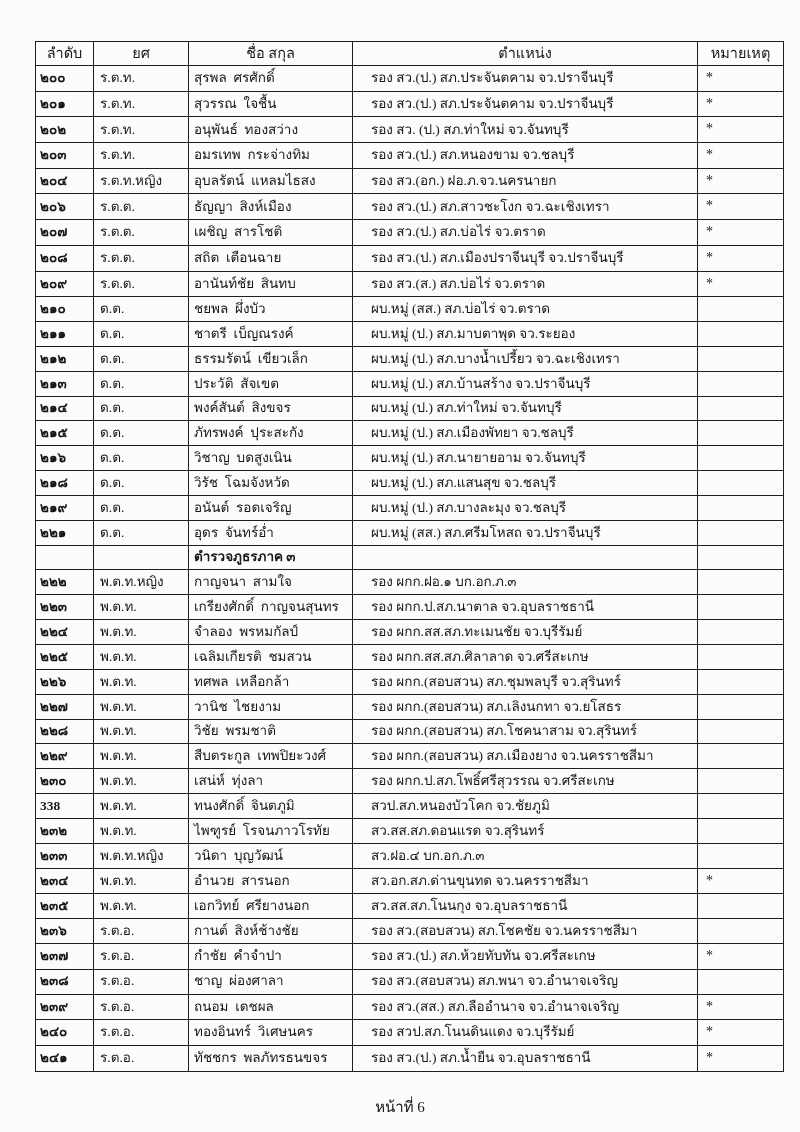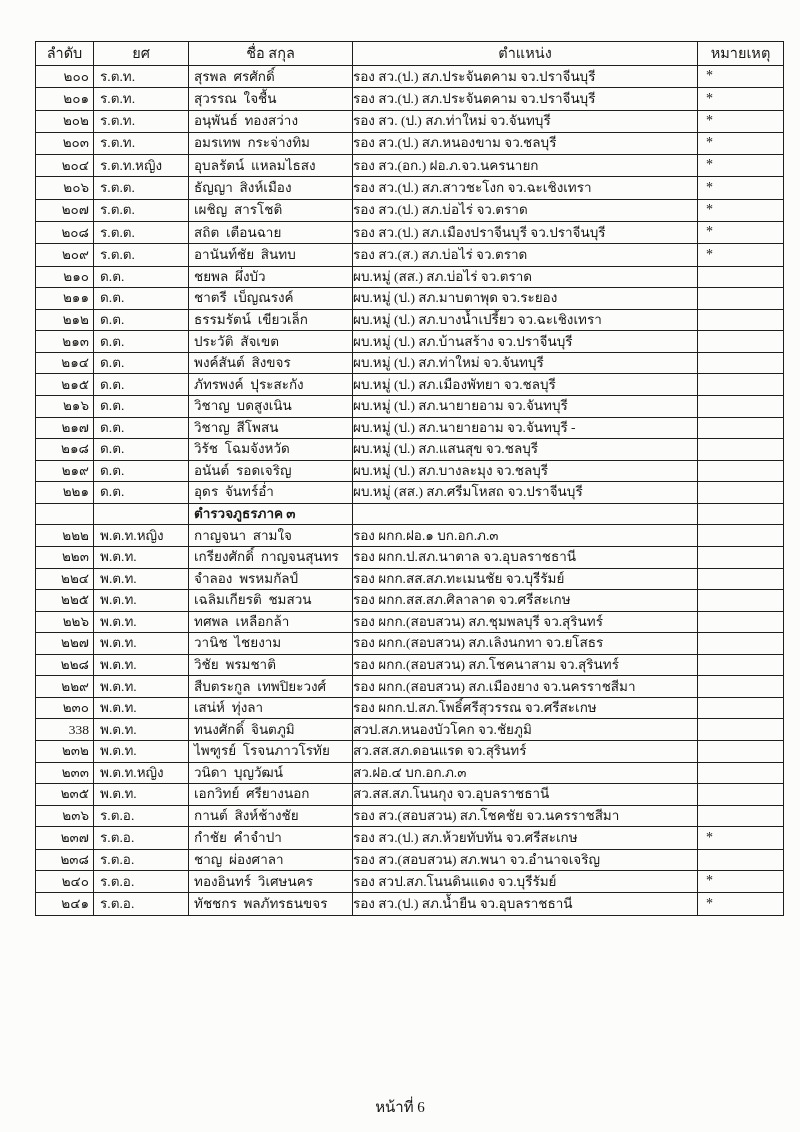--- a/index.html
+++ b/index.html
@@ -5,35 +5,35 @@
   html, body { margin:0; padding:0; }
   body {
     width:800px; height:1132px; position:relative;
     background:#fcfcfa; color:#171717;
     font-family:"Liberation Serif", serif;
     overflow:hidden;
   }
   .page { position:absolute; inset:0; }
   table.roster {
     position:absolute; left:35px; top:41px;
-    width:748px; height:875px;
+    width:748px; height:1031px;
     border-collapse:collapse; table-layout:fixed;
   }
   th, td {
     border:1.6px solid #1e1e1e;
     font-size:13.5px; font-weight:normal;
     padding:0 4px; line-height:1.05;
     overflow:hidden; white-space:pre;
     vertical-align:middle;
   }
   thead th { text-align:center; font-size:14.5px; height:23px; }
-  td.c-no { text-align:right; }
+  td.c-no { text-align:left;font-weight:bold; }
   td.c-rank { padding-left:6px; }
   td.c-name { padding-left:5px; }
-  td.c-pos  { padding-left:0; }
+  td.c-pos  { padding-left:18px; }
   td.c-remark { padding-left:8px; font-size:14px; }
   .section-text { font-weight:bold; }
   .footer {
     position:absolute; left:0; right:0; top:1095px;
     text-align:center; font-size:15px; color:#161616;
   }
 </style>
 </head>
 <body>
 
@@ -162,27 +162,20 @@
           <td class="c-remark"></td>
         </tr>
         <tr>
           <td class="c-no">๒๑๖</td>
           <td class="c-rank">ด.ต.</td>
           <td class="c-name">วิชาญ  บดสูงเนิน</td>
           <td class="c-pos">ผบ.หมู่ (ป.) สภ.นายายอาม จว.จันทบุรี</td>
           <td class="c-remark"></td>
         </tr>
         <tr>
-          <td class="c-no">๒๑๗</td>
-          <td class="c-rank">ด.ต.</td>
-          <td class="c-name">วิชาญ  สีโพสน</td>
-          <td class="c-pos">ผบ.หมู่ (ป.) สภ.นายายอาม จว.จันทบุรี -</td>
-          <td class="c-remark"></td>
-        </tr>
-        <tr>
           <td class="c-no">๒๑๘</td>
           <td class="c-rank">ด.ต.</td>
           <td class="c-name">วิรัช  โฉมจังหวัด</td>
           <td class="c-pos">ผบ.หมู่ (ป.) สภ.แสนสุข จว.ชลบุรี</td>
           <td class="c-remark"></td>
         </tr>
         <tr>
           <td class="c-no">๒๑๙</td>
           <td class="c-rank">ด.ต.</td>
           <td class="c-name">อนันต์  รอดเจริญ</td>
@@ -281,20 +274,27 @@
           <td class="c-remark"></td>
         </tr>
         <tr>
           <td class="c-no">๒๓๓</td>
           <td class="c-rank">พ.ต.ท.หญิง</td>
           <td class="c-name">วนิดา  บุญวัฒน์</td>
           <td class="c-pos">สว.ฝอ.๔ บก.อก.ภ.๓</td>
           <td class="c-remark"></td>
         </tr>
         <tr>
+          <td class="c-no">๒๓๔</td>
+          <td class="c-rank">พ.ต.ท.</td>
+          <td class="c-name">อำนวย  สารนอก</td>
+          <td class="c-pos">สว.อก.สภ.ด่านขุนทด จว.นครราชสีมา</td>
+          <td class="c-remark">*</td>
+        </tr>
+        <tr>
           <td class="c-no">๒๓๕</td>
           <td class="c-rank">พ.ต.ท.</td>
           <td class="c-name">เอกวิทย์  ศรียางนอก</td>
           <td class="c-pos">สว.สส.สภ.โนนกุง จว.อุบลราชธานี</td>
           <td class="c-remark"></td>
         </tr>
         <tr>
           <td class="c-no">๒๓๖</td>
           <td class="c-rank">ร.ต.อ.</td>
           <td class="c-name">กานต์  สิงห์ช้างชัย</td>
@@ -307,20 +307,27 @@
           <td class="c-name">กำชัย  คำจำปา</td>
           <td class="c-pos">รอง สว.(ป.) สภ.ห้วยทับทัน จว.ศรีสะเกษ</td>
           <td class="c-remark">*</td>
         </tr>
         <tr>
           <td class="c-no">๒๓๘</td>
           <td class="c-rank">ร.ต.อ.</td>
           <td class="c-name">ชาญ  ผ่องศาลา</td>
           <td class="c-pos">รอง สว.(สอบสวน) สภ.พนา จว.อำนาจเจริญ</td>
           <td class="c-remark"></td>
+        </tr>
+        <tr>
+          <td class="c-no">๒๓๙</td>
+          <td class="c-rank">ร.ต.อ.</td>
+          <td class="c-name">ถนอม  เดชผล</td>
+          <td class="c-pos">รอง สว.(สส.) สภ.ลืออำนาจ จว.อำนาจเจริญ</td>
+          <td class="c-remark">*</td>
         </tr>
         <tr>
           <td class="c-no">๒๔๐</td>
           <td class="c-rank">ร.ต.อ.</td>
           <td class="c-name">ทองอินทร์  วิเศษนคร</td>
           <td class="c-pos">รอง สวป.สภ.โนนดินแดง จว.บุรีรัมย์</td>
           <td class="c-remark">*</td>
         </tr>
         <tr>
           <td class="c-no">๒๔๑</td>

